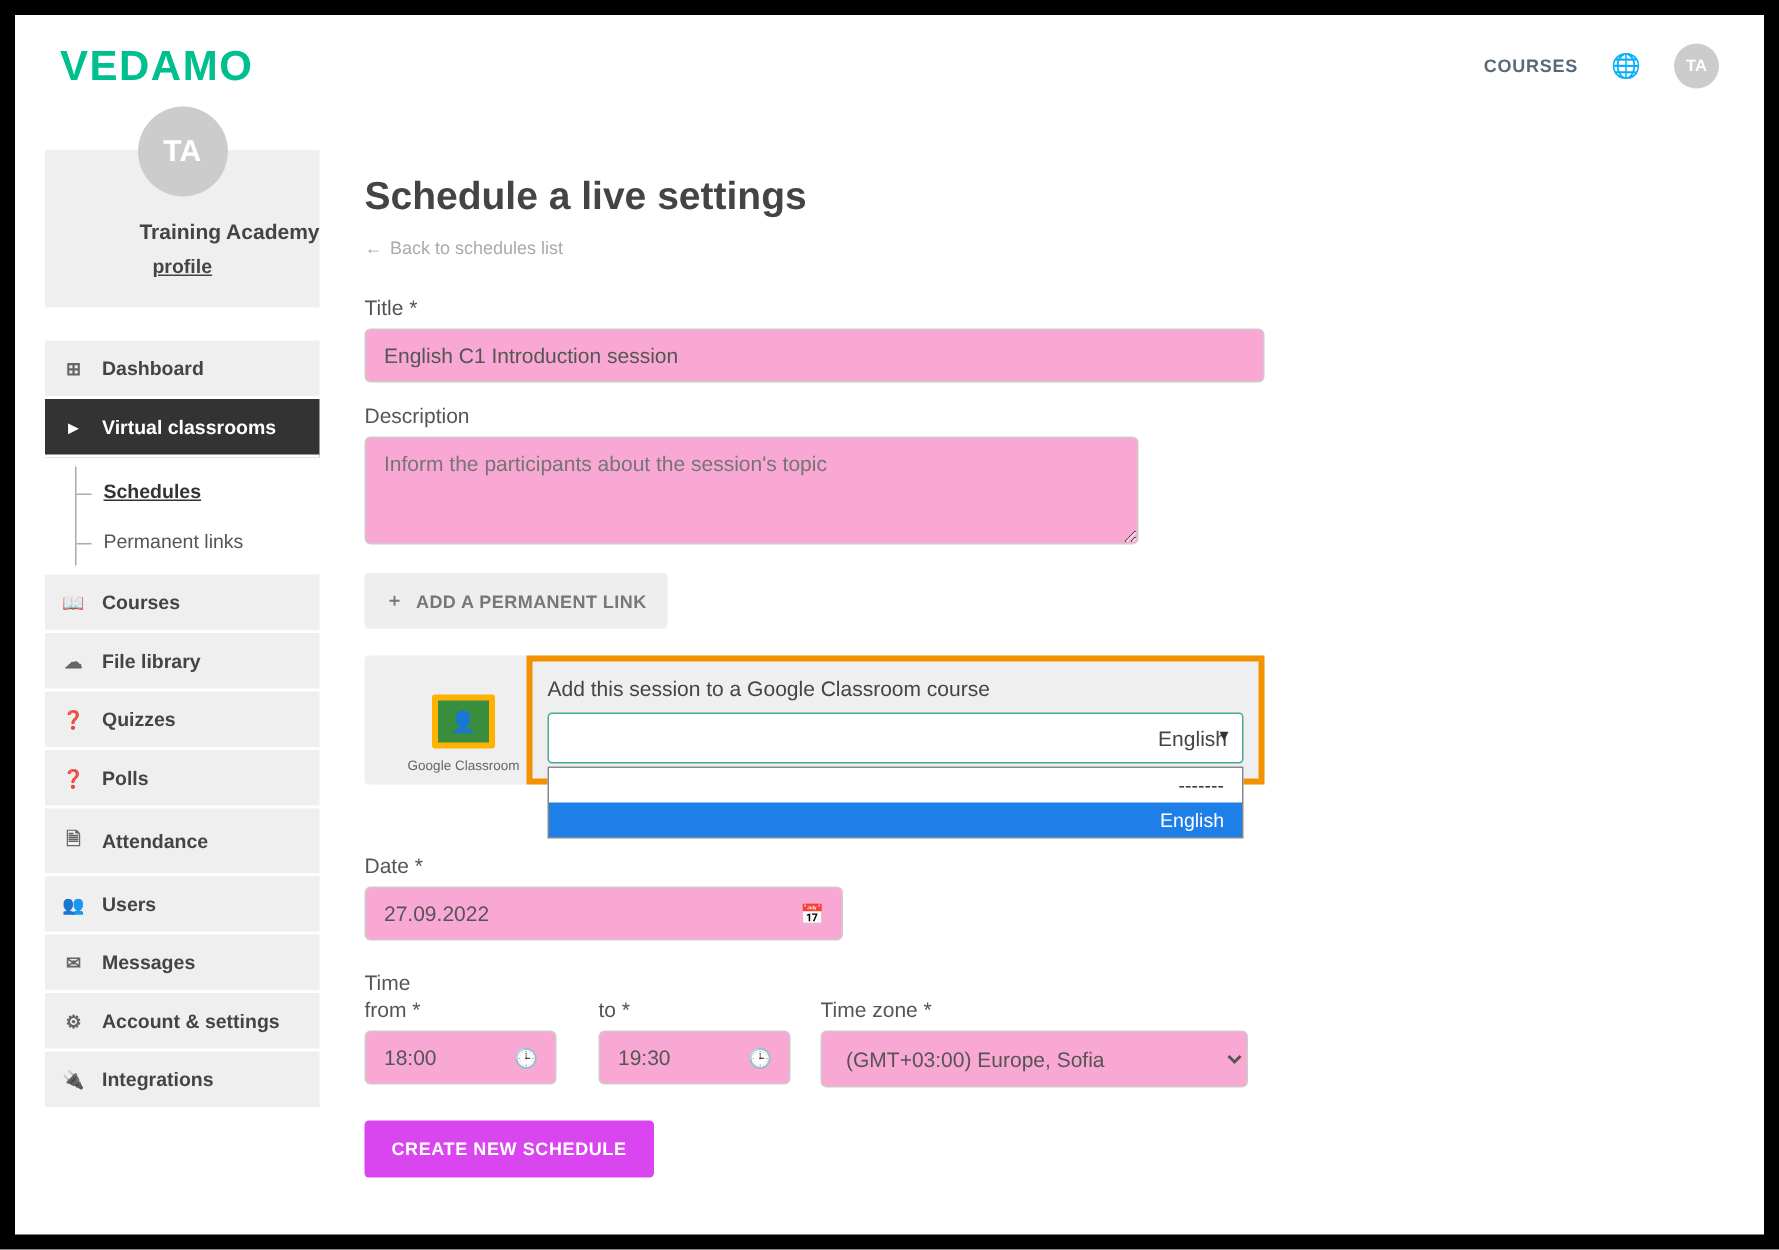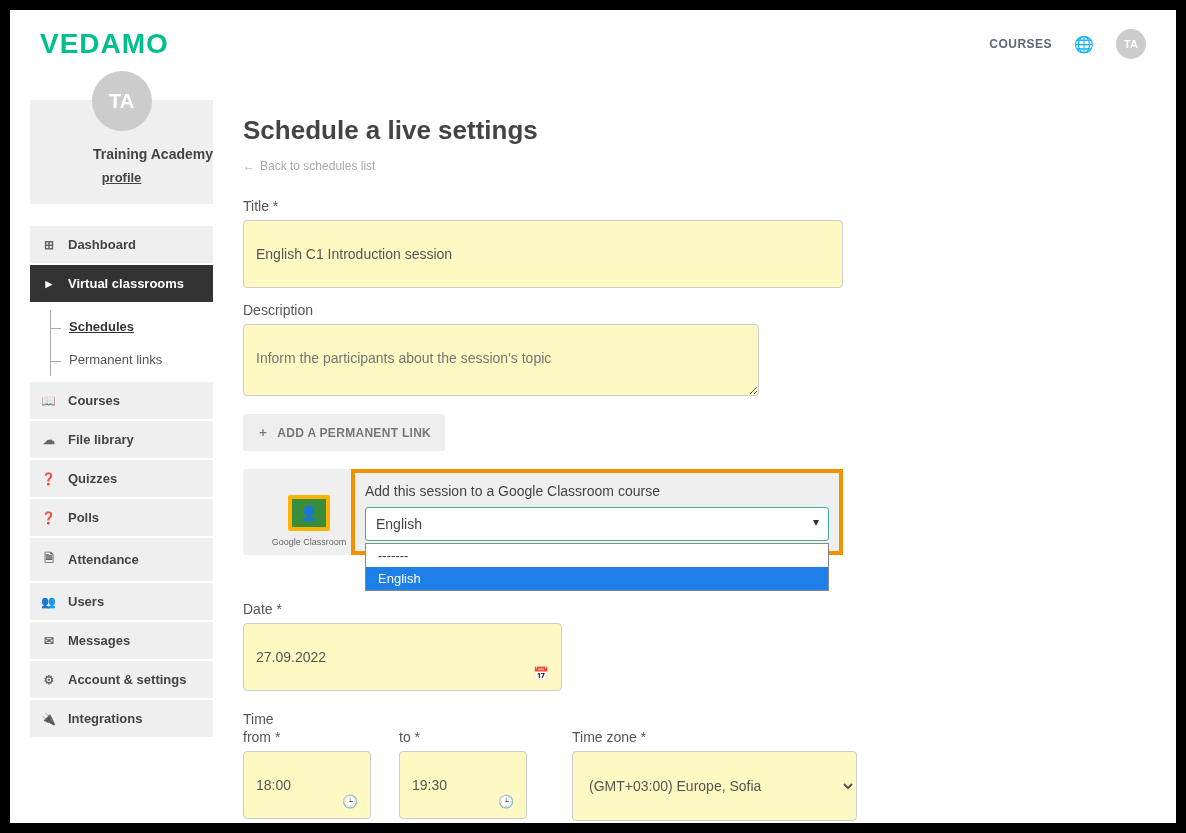--- a/index.html
+++ b/index.html
@@ -30,44 +30,44 @@
 .sub-item::before { content: ""; position: absolute; left: 0; top: 18px; width: 10px; height: 1px; background: #aaa; }
 .sub-item:last-child { border-left: 1px solid #aaa; }
 .sub-item.active { font-weight: 700; text-decoration: underline; color: #333; }
 
 .main { flex: 1; padding-top: 45px; }
 h1 { font-size: 26px; font-weight: 700; color: #444; margin-bottom: 10px; }
 .back-link { font-size: 12px; color: #aaa; display: inline-flex; align-items: center; gap: 5px; margin-bottom: 25px; cursor: pointer; }
 
 .field-label { font-size: 14px; color: #555; margin-bottom: 6px; display: block; }
 .text-input, .textarea, .select, .date-input, .time-input {
-  width: 100%; border: 1px solid #ccc; border-radius: 4px; padding: 25px 12px; font-size: 14px; color: #555; font-family: inherit; background: #fef9c3;
+  width: 100%; border: 1px solid #ccc; border-radius: 4px; padding: 9px 12px; font-size: 14px; color: #555; font-family: inherit; background: #f9a8d4;
 }
 .textarea { height: 72px; resize: both; }
 .row-title { width: 600px; }
 .row-desc { width: 516px; }
 
 .perm-btn { display: inline-flex; align-items: center; gap: 8px; background: #eee; color: #777; font-size: 12px; font-weight: 700; padding: 10px 14px; border-radius: 3px; margin-top: 14px; border: none; cursor: pointer; letter-spacing: 0.3px; }
 
 .gc-block { background: #efefef; border-radius: 3px; margin-top: 18px; padding: 0; position: relative; width: 600px; }
 .gc-highlight { border: 4px solid #f39200; padding: 10px 10px 10px 10px; position: relative; margin-left: 108px; }
 .gc-icon-wrap { width: 108px; text-align: center; padding-top: 18px; position: absolute; left: -100px; top: 4px; }
 .gc-icon { width: 42px; height: 36px; background: #ffb300; border: 3px solid #ffb300; border-radius: 2px; margin: 0 auto 6px; display:flex; align-items:center; justify-content:center; }
 .gc-icon-inner { width: 34px; height: 28px; background: #388e3c; display:flex; align-items:center; justify-content:center; color:#fff; font-size:14px;}
 .gc-label { font-size: 9px; color: #666; }
 .gc-content { flex: 1; position: relative; }
 .gc-title { font-size: 14px; color: #444; margin-bottom: 8px; }
 .gc-select { width: 100%; border: 1px solid #4a9; border-radius: 3px; padding: 8px 10px; font-size: 14px; color: #444; background: #fff; appearance: none; position: relative; }
-.gc-select-wrap { position: relative; }
+.gc-select-wrap { position: relative; text-align: right; }
 .gc-select-wrap::after { content: "▾"; position: absolute; right: 10px; top: 8px; color: #333; pointer-events: none; font-size: 12px; }
 .dropdown-open { position: absolute; top: 36px; left: 0; right: 0; background: #fff; border: 1px solid #888; z-index: 5; }
 .dd-opt { padding: 4px 12px; font-size: 13px; color: #333; cursor: pointer; }
 .dd-opt.selected { background: #1e7fe8; color: #fff; }
 
-.row { display: flex; gap: 45px; margin-top: 20px; }
+.row { display: flex; gap: 20px; margin-top: 20px; }
 .date-col { width: 319px; position: relative; }
 .time-col { width: 128px; position: relative; }
 .tz-col { width: 285px; }
 .input-icon { position: absolute; right: 12px; bottom: 10px; color: #bbb; font-size: 13px; pointer-events: none; }
 .time-head { font-size: 14px; color: #555; margin-bottom: 2px; }
 .sub-label { font-size: 14px; color: #555; margin-bottom: 6px; }
 
 .create-btn { margin-top: 22px; background: #d946ef; color: #fff; border: none; padding: 12px 18px; font-size: 12px; font-weight: 700; border-radius: 3px; letter-spacing: 0.4px; cursor: pointer; }
 
 .spacer { height: 14px; }

